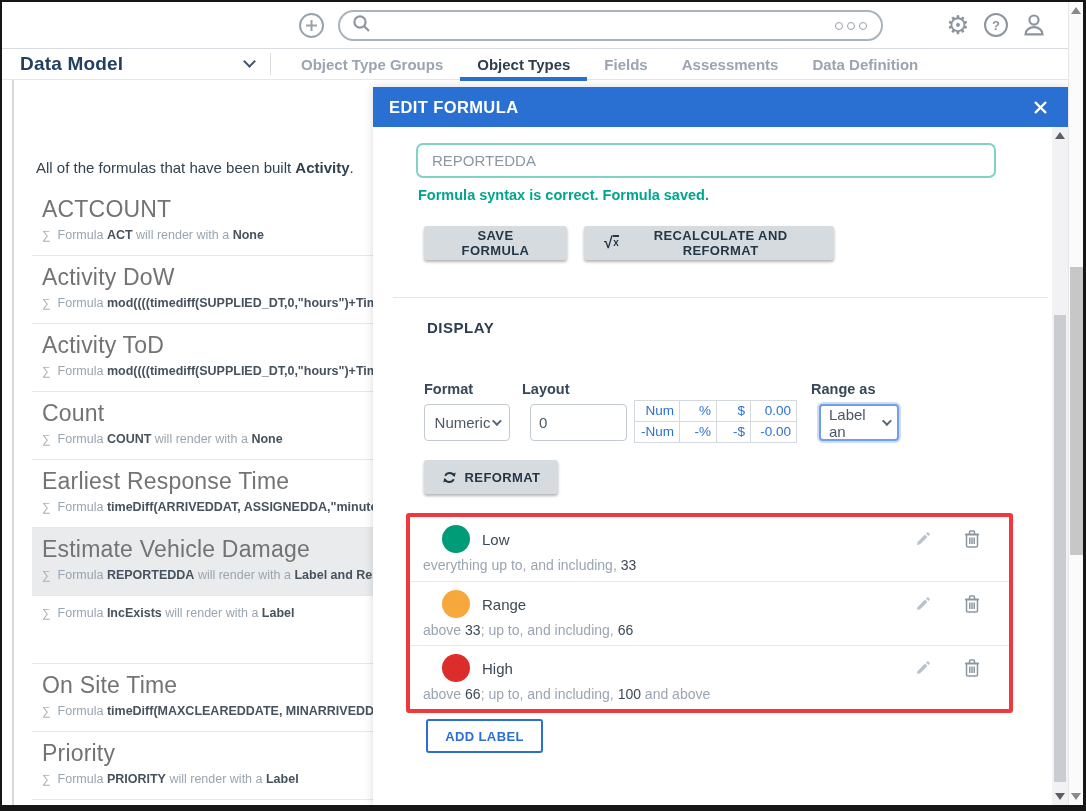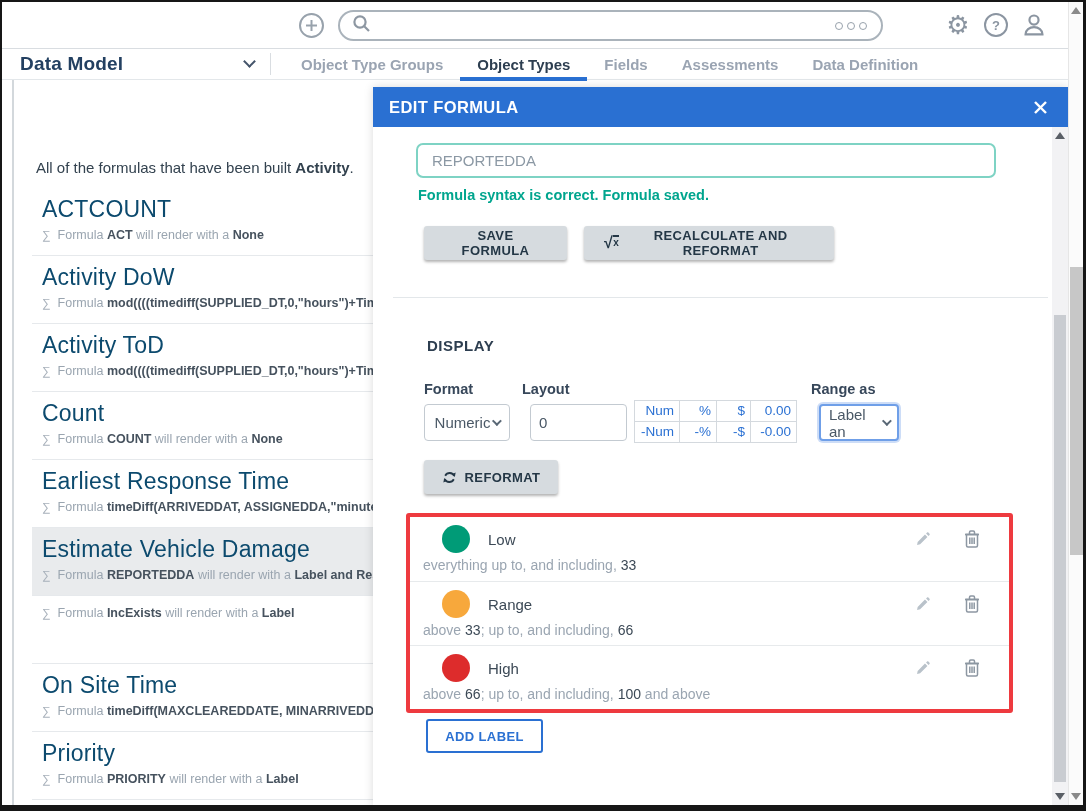--- a/index.html
+++ b/index.html
@@ -48,21 +48,21 @@
   .tab.active::after{ content:""; position:absolute; left:0; right:0; bottom:-1px; height:4px; background:#2a70d2; }
 
   
   .left-line{ position:absolute; left:10px; top:78px; width:2px; height:727px; background:#d3d8dc; }
   .formula-col{ position:absolute; left:30px; top:78px; width:341px; height:727px; overflow:hidden; }
   .formula-intro{ margin-top:78px; padding-left:4px; font-size:15px; color:#33424f; line-height:20px; }
   .formula-intro .b{ font-weight:700; }
   .card{ margin-top:0; padding:6px 0 0 10px; height:68px; border-bottom:1px solid #e6e9ec; }
   .card:first-of-type{ margin-top:10px; }
   .card.selected{ background:#e9ebed; margin-left:-2px; padding-left:12px; }
-  .card h2{ font-size:23px; font-weight:400; color:#0c4a6e; line-height:30px; letter-spacing:.2px; }
+  .card h2{ font-size:23px; font-weight:400; color:#737373; line-height:30px; letter-spacing:.2px; }
   .card .sub{ margin-top:3px; font-size:12.5px; color:#9aa5b0; white-space:nowrap; overflow:hidden; line-height:16px; }
   .card .sigma{ color:#a8b1bb; font-size:12px; margin-right:7px; }
   .card .sub .b{ font-weight:700; color:#46525e; }
 
   
   .panel{ position:absolute; left:371px; top:85px; width:695px; height:720px; background:#fff;
     box-shadow:0 0 9px rgba(0,0,0,.15); }
   .panel-header{ position:absolute; left:0; top:0; width:100%; height:40px; background:#2a70d2;
     display:flex; align-items:center; padding:0 16px; }
   .panel-title{ color:#fff; font-size:16.5px; font-weight:700; letter-spacing:.4px; }
@@ -78,21 +78,21 @@
     font-family:inherit; font-size:13px; font-weight:700; color:#243746; letter-spacing:.4px;
     box-shadow:0 2px 3px rgba(0,0,0,.3); cursor:pointer; display:inline-flex; align-items:center;
     justify-content:center; gap:8px; padding:0 20px; }
   .btn-save{ position:absolute; left:51px; top:139px; width:143px; }
   .btn-recalc{ position:absolute; left:211px; top:139px; width:250px; }
   .sqrt-ic{ font-size:16px; font-weight:700; display:inline-flex; align-items:flex-start; }
   .sqrt-ic .xo{ font-size:10px; border-top:2px solid #243746; line-height:11px; margin-top:1px; }
 
   .panel-divider{ position:absolute; left:20px; top:210px; width:655px; height:1px; background:#e3e7ea; }
   .display-heading{ position:absolute; left:54px; top:232px; font-size:15px; font-weight:700;
-    color:#2d3e50; letter-spacing:.5px;margin-top:18px; }
+    color:#2d3e50; letter-spacing:.5px; }
 
   .fld-label{ position:absolute; font-size:14.5px; font-weight:700; color:#37475a; top:294px; }
   .lbl-format{ left:51px; } .lbl-layout{ left:149px; } .lbl-range{ left:438px; }
 
   .ctl{ position:absolute; top:317px; height:37px; border:1px solid #c3cad1; border-radius:4px;
     background:#fff; font-size:15px; color:#4a5866; display:flex; align-items:center; padding:0 8px; }
   .ctl-format{ left:51px; width:86px; justify-content:center; gap:2px; cursor:pointer; }
   .ctl-layout{ left:157px; width:97px; }
   .ctl-range{ left:446px; width:80px; border:2px solid #6f9fe8; box-shadow:0 0 0 2px rgba(111,159,232,.35);
     justify-content:center; gap:1px; cursor:pointer; }
@@ -109,21 +109,21 @@
   .fmt-c0{ width:44px; } .fmt-c1{ width:37px; } .fmt-c2{ width:34px; } .fmt-c3{ width:46px; }
 
   .btn-reformat{ position:absolute; left:51px; top:373px; width:134px; }
 
   .range-box{ position:absolute; left:33px; top:426px; width:607px; height:200px;
     border:4px solid #ee3a3f; border-radius:3px; background:#fff; }
   .label-row{ position:relative; height:64px; }
   .label-row + .label-row{ border-top:1px solid #e7eaec; }
   .lr-head{ display:flex; align-items:center; padding:8px 0 0 32px; }
   .lr-circle{ width:28px; height:28px; border-radius:50%; flex:none; }
-  .lr-name{ margin-left:18px; font-size:15px; color:#3c4956; }
+  .lr-name{ margin-left:12px; font-size:15px; color:#3c4956; }
   .lr-desc{ padding-left:13px; margin-top:4px; font-size:14px; color:#9aa5b1; }
   .lr-desc .d{ color:#3c4956; }
   .lr-edit{ position:absolute; right:78px; top:14px; cursor:pointer; }
   .lr-del{ position:absolute; right:29px; top:13px; cursor:pointer; }
 
   .btn-addlabel{ position:absolute; left:53px; top:632px; width:117px; height:34px;
     background:#fff; border:2px solid #2a70d2; border-radius:3px; color:#2a70d2;
     font-size:13px; font-weight:700; letter-spacing:.4px; font-family:inherit; cursor:pointer; }
 
   

